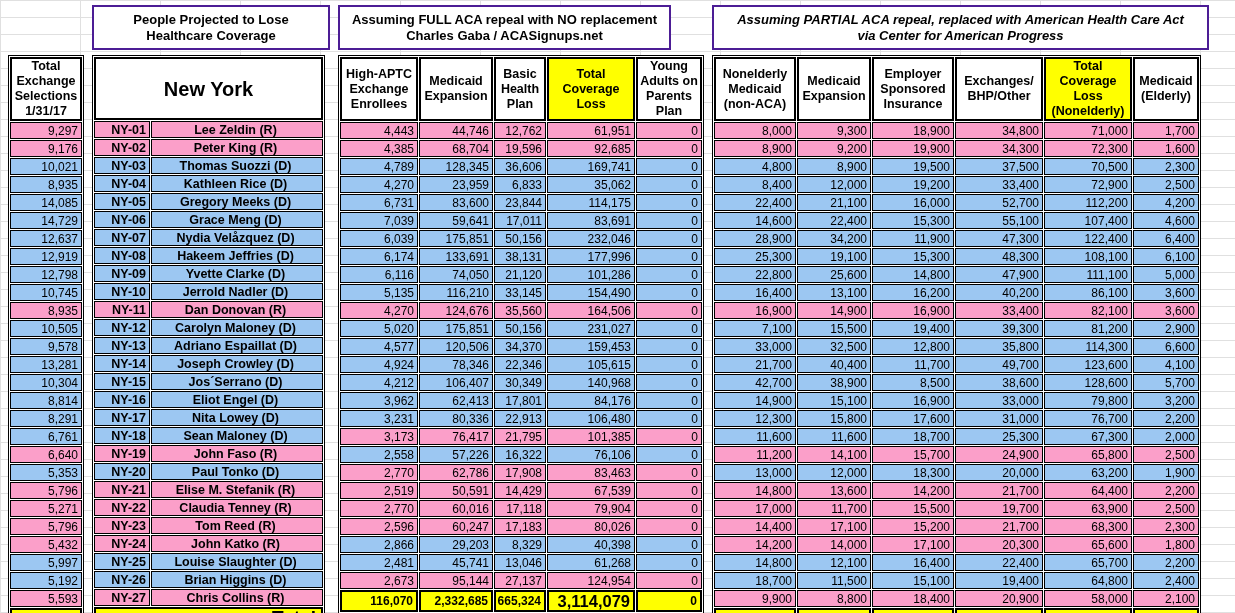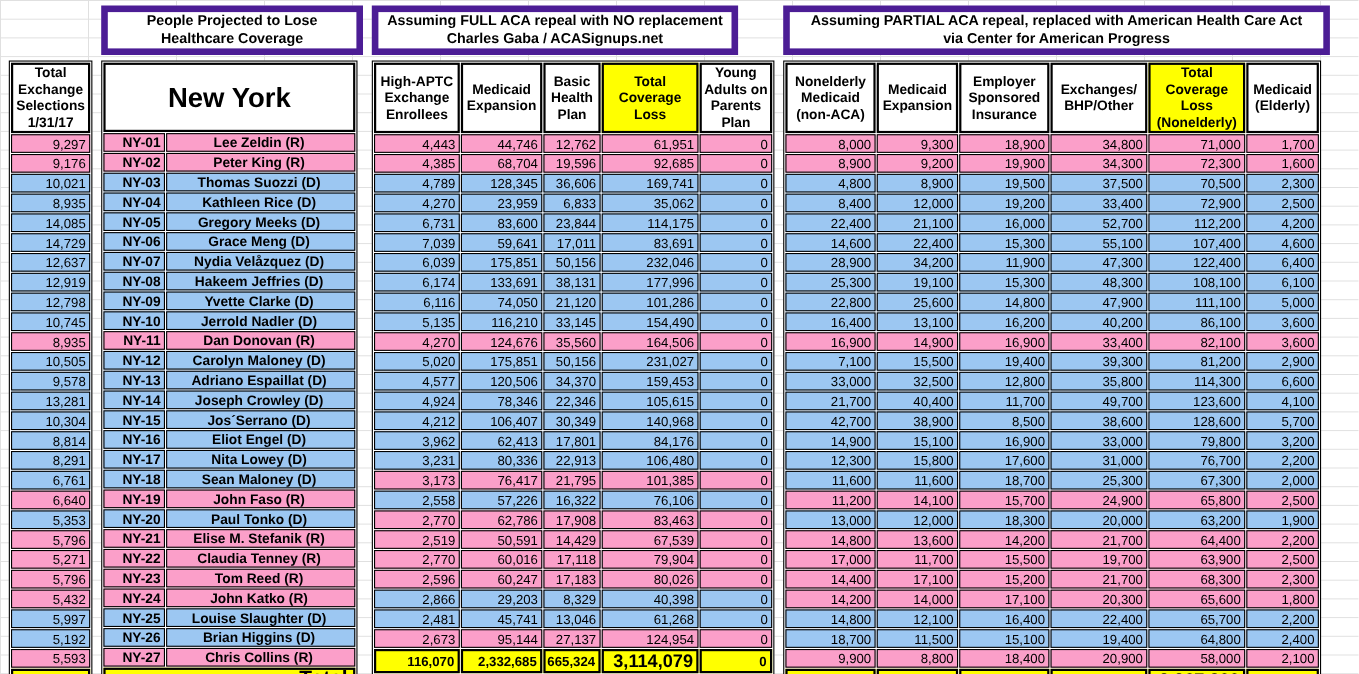--- a/index.html
+++ b/index.html
@@ -9,32 +9,32 @@
     background-color:#ffffff;
     background-image:
       linear-gradient(to bottom, #e0e0e0 1px, transparent 1px),
       linear-gradient(to right,  #e0e0e0 1px, transparent 1px);
     background-size:80px 17px;
     padding:5px 0 0 8px;
   }
   .sheet { display:flex; align-items:flex-start; gap:8px; }
   .block { flex:0 0 auto; }
   .titlebox {
-    border:6px solid #4c1d95; background:#fff; height:45px; margin-bottom:5px;
-    display:flex; flex-direction:column; justify-content:flex-start;
+    border:2px solid #4c1d95; background:#fff; height:45px; margin-bottom:5px;
+    display:flex; flex-direction:column; justify-content:center;
     text-align:center; font-weight:bold; font-size:13px; line-height:16px;
   }
   .spacer { height:50px; }
   table { border-collapse:separate; border-spacing:1px; background:#fff; border:1px solid #000; table-layout:fixed; }
   th {
     border:2px solid #000; background:#fff; font-size:12.5px; font-weight:bold;
     height:63px; padding:0 1px; vertical-align:middle; text-align:center; line-height:15px;
   }
   th.yellow { background:#FFFF00; }
-  th.state  { font-size:25px; line-height:22px; }
+  th.state  { font-size:20px; line-height:22px; }
   td {
     border:1px solid #000; font-size:12px; height:17px; line-height:14px;
     padding:0 3px 0 1px; white-space:nowrap; overflow:hidden; vertical-align:middle;
   }
   td.num  { text-align:right; }
   td.dist { font-weight:bold; text-align:right; font-size:12.5px; }
   td.name { font-weight:bold; text-align:center; font-size:12.5px; padding-right:4px; }
   td.bold { font-weight:normal; }
   .pink { background:#FB9FC9; }
   .blue { background:#9CC7F2; }
@@ -491,21 +491,21 @@
             <td class="num">2,332,685</td>
             <td class="num">665,324</td>
             <td class="num big">3,114,079</td>
             <td class="num">0</td>
           </tr>
         </tbody>
     </table>
   </div>
 
   <div class="block">
-    <div class="titlebox" style="width:497px;">
+    <div class="titlebox" style="width:497px;font-style:italic;">
       <div>Assuming PARTIAL ACA repeal, replaced with American Health Care Act</div>
       <div>via Center for American Progress</div>
     </div>
     <table>
       <colgroup>
           <col style="width:82px">
           <col style="width:74px">
           <col style="width:82px">
           <col style="width:88px">
           <col style="width:88px">

